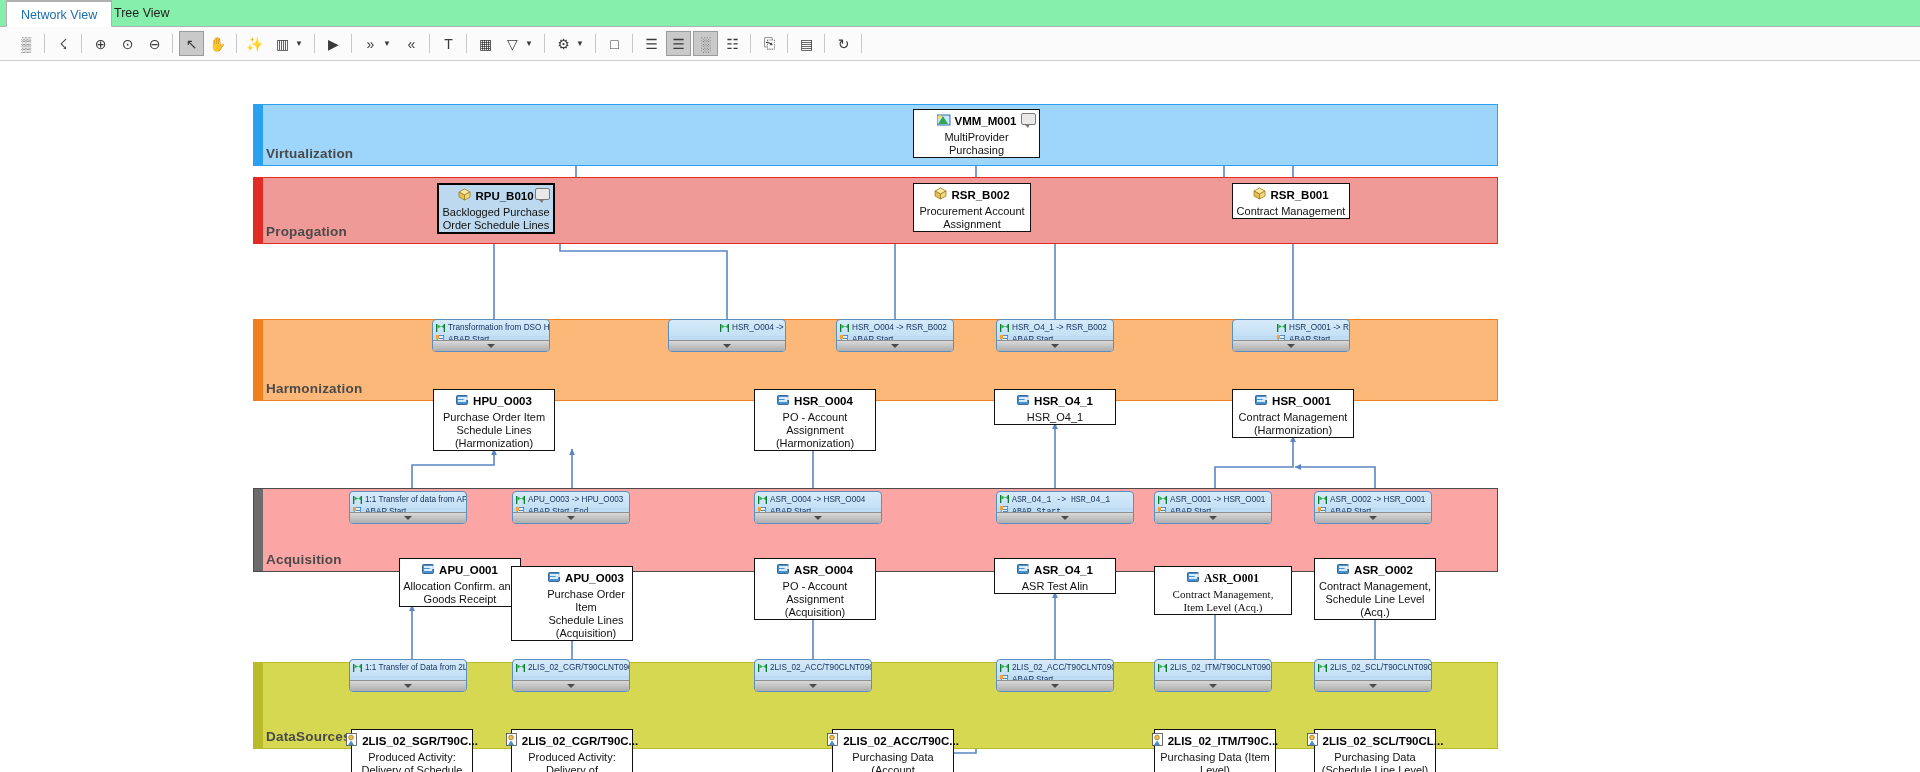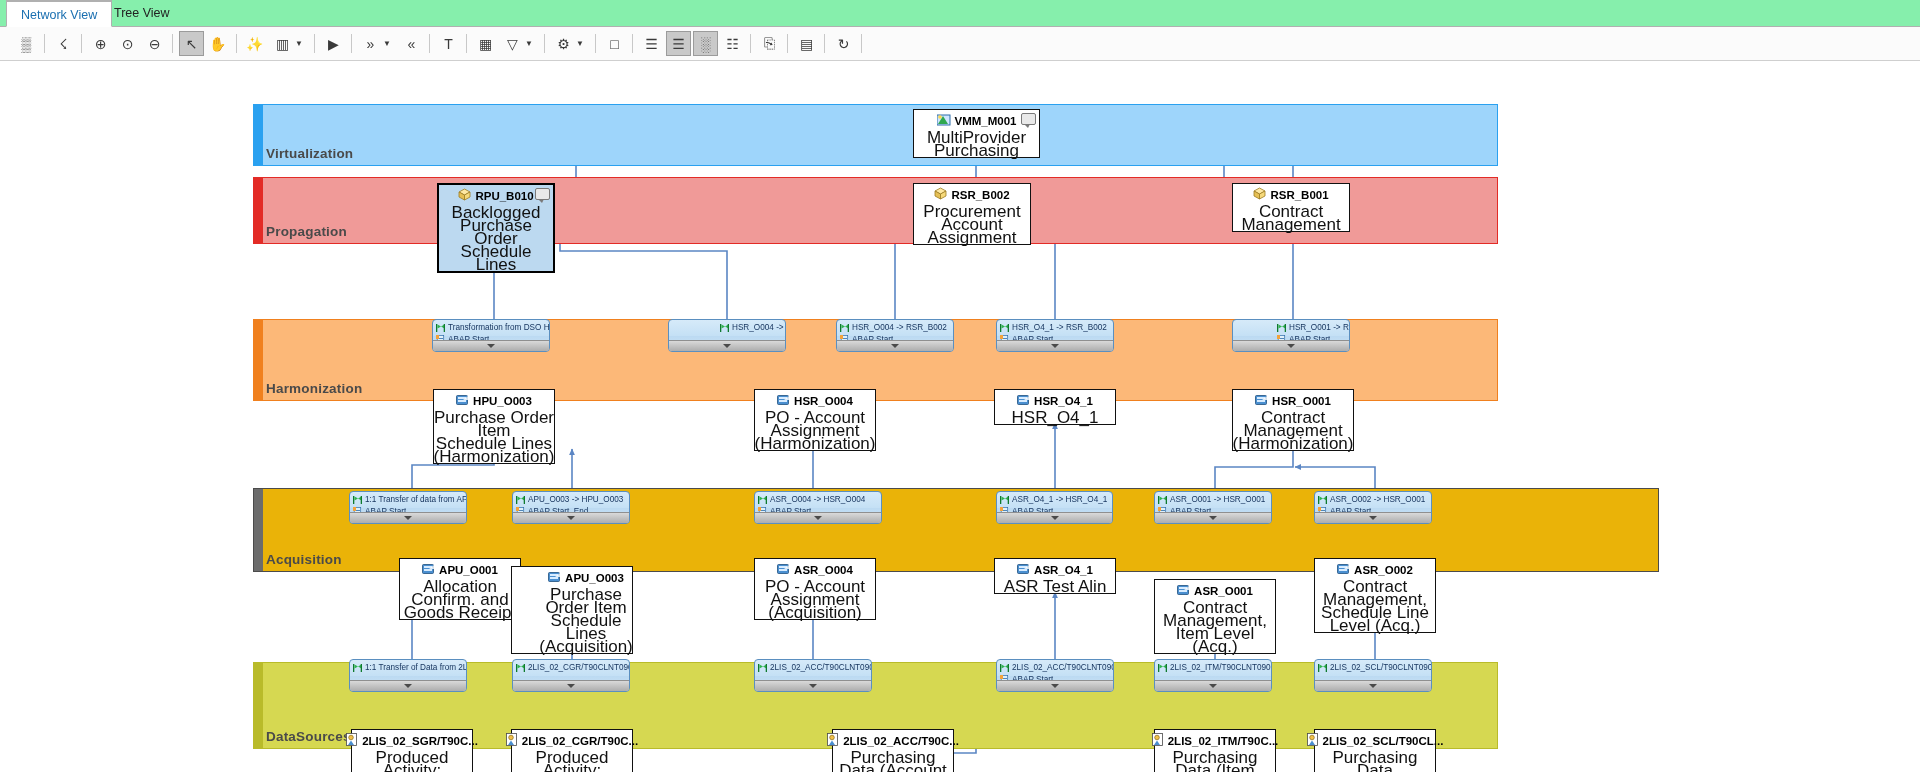--- a/index.html
+++ b/index.html
@@ -72,21 +72,21 @@
     display:flex;flex-direction:column;align-items:center;
     padding-top:2px;z-index:5;cursor:default;
   }
   .node.selnode{border:2px solid #000;background:#bcd9f0;}
   .node .nhead{
     display:flex;align-items:center;justify-content:center;
     gap:4px;width:100%;position:relative;
   }
   .node .ntitle{font-size:11.5px;font-weight:bold;color:#000;white-space:nowrap;}
   .node .ndesc{
-    font-size:17px;color:#111;text-align:center;line-height:13px;
+    font-size:11px;color:#111;text-align:center;line-height:13px;
     padding:0 3px;margin-top:1px;white-space:pre-line;
   }
   .bubble{
     position:absolute;right:3px;top:1px;width:13px;height:10px;
     background:#e9e9e9;border:1px solid #7a7a7a;border-radius:2px;
   }
   .bubble::after{
     content:"";position:absolute;left:2px;bottom:-4px;
     border-left:4px solid transparent;border-right:2px solid transparent;
     border-top:4px solid #7a7a7a;
@@ -253,21 +253,21 @@
         <div class="bandlabel">Virtualization</div>
       </div>
       <div class="band" style="left: 253px; top: 116px; width: 1245px; height: 67px; background: rgb(240, 154, 152); border-color: rgb(227, 43, 38);">
         <div class="bandbar" style="background: rgb(227, 43, 38);"></div>
         <div class="bandlabel">Propagation</div>
       </div>
       <div class="band" style="left: 253px; top: 258px; width: 1245px; height: 82px; background: rgb(252, 184, 120); border-color: rgb(240, 128, 30);">
         <div class="bandbar" style="background: rgb(240, 128, 30);"></div>
         <div class="bandlabel">Harmonization</div>
       </div>
-      <div class="band" style="left: 253px; top: 427px; width: 1406px; height: 84px; background: #eab308; border-color: rgb(75, 75, 75);">
+      <div class="band" style="left: 253px; top: 427px; width: 1245px; height: 84px; background: #fca5a5; border-color: rgb(75, 75, 75);">
         <div class="bandbar" style="background: rgb(108, 108, 108);"></div>
         <div class="bandlabel">Acquisition</div>
       </div>
       <div class="band" style="left: 253px; top: 601px; width: 1245px; height: 87px; background: rgb(214, 216, 81); border-color: rgb(185, 187, 42);">
         <div class="bandbar" style="background: rgb(185, 187, 42);"></div>
         <div class="bandlabel">DataSources</div>
       </div>
     </div>
   <div id="nodes-host">
       <div class="node" style="left: 913px; top: 48px; width: 127px; min-height: 32px;">
@@ -415,21 +415,21 @@
           <span class="ico"><svg width="13" height="12" viewBox="0 0 13 12">
               <rect x="0.5" y="1.5" width="11" height="9" rx="1" fill="#4a8fd0" stroke="#1f4f7e" stroke-width=".8"></rect>
               <rect x="2" y="3" width="8" height="2" fill="#d8ecff"></rect>
               <rect x="2" y="6" width="8" height="2" fill="#d8ecff"></rect>
               <path d="M7,6 L12,2 L12,6 z" fill="#ffffff" opacity=".8"></path>
             </svg></span>
           <span class="ntitle">ASR_O4_1</span>
         </div>
         <div class="ndesc">ASR Test Alin</div>
       </div>
-      <div class="node" style="left: 1154px; top: 518px; width: 122px; min-height: 45px;">
+      <div class="node" style="left: 1154px; top: 505px; width: 138px; min-height: 45px; font-family: Liberation Serif, serif;">
         <div class="nhead">
           <span class="ico"><svg width="13" height="12" viewBox="0 0 13 12">
               <rect x="0.5" y="1.5" width="11" height="9" rx="1" fill="#4a8fd0" stroke="#1f4f7e" stroke-width=".8"></rect>
               <rect x="2" y="3" width="8" height="2" fill="#d8ecff"></rect>
               <rect x="2" y="6" width="8" height="2" fill="#d8ecff"></rect>
               <path d="M7,6 L12,2 L12,6 z" fill="#ffffff" opacity=".8"></path>
             </svg></span>
           <span class="ntitle">ASR_O001</span>
         </div>
         <div class="ndesc">Contract Management,
@@ -678,21 +678,21 @@
               <rect x="0" y="0" width="3" height="4" fill="#f2a33c"></rect>
               <rect x="3" y="3" width="4" height=".8" fill="#2d6ca8"></rect>
               <rect x="3" y="5" width="4" height=".8" fill="#2d6ca8"></rect>
             </svg></span>
           <span class="xtxt">ABAP Start</span>
         </div>
         <div class="xfoot">
           <div class="xcaret"></div>
         </div>
       </div>
-      <div class="xform" style="left: 996px; top: 430px; width: 117px; height: 33px;">
+      <div class="xform" style="left: 996px; top: 430px; width: 138px; height: 33px; font-family: Liberation Mono, monospace;">
         <div class="xrow" style="margin-top: 1px;">
           <span><svg class="flagicon" viewBox="0 0 9 8">
               <rect x="0" y="0" width="1.3" height="8" fill="#0f7a2e"></rect>
               <path d="M1.5,0.5 L5,2.5 L1.5,4.5 z" fill="#2fb34f"></path>
               <path d="M8.5,0.5 L5,2.5 L8.5,4.5 z" fill="#2fb34f"></path>
               <rect x="7.7" y="0" width="1.3" height="8" fill="#0f7a2e"></rect>
             </svg></span>
           <span class="xtxt">ASR_O4_1 -&gt; HSR_O4_1</span>
         </div>
         <div class="xrow">

